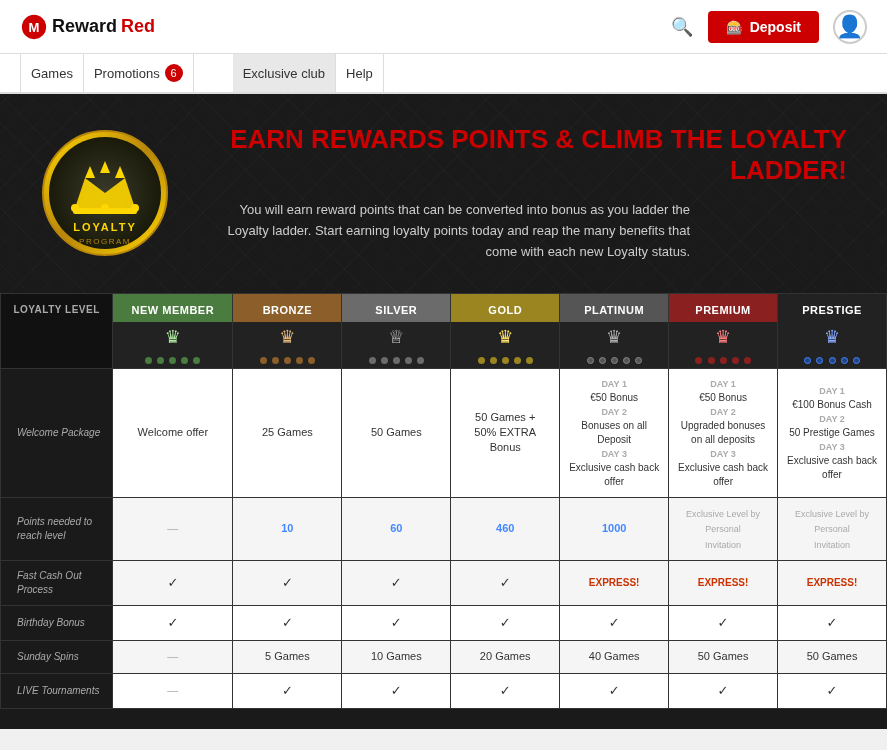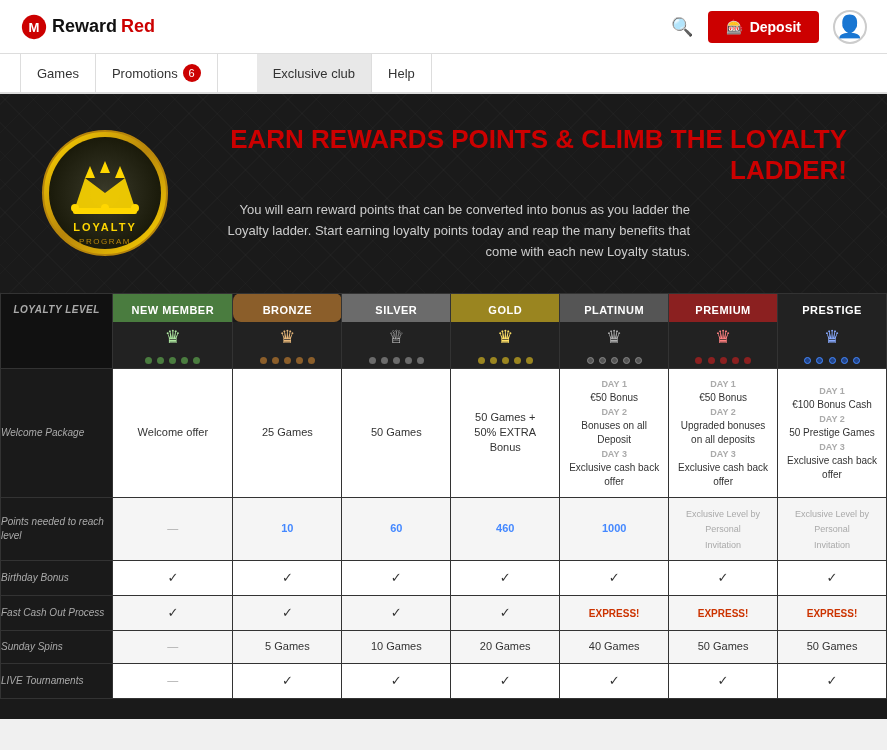--- a/index.html
+++ b/index.html
@@ -38,21 +38,21 @@
     .nav {
       background: #fff;
       display: flex;
       align-items: center;
       border-bottom: 2px solid #ddd;
       padding: 0 20px;
       height: 40px;
       gap: 0;
     }
     .nav-item {
-      padding: 10px 16px;
+      padding: 10px 10px;
       font-size: 13px;
       color: #333;
       cursor: pointer;
       text-decoration: none;
       border-right: 1px solid #ddd;
       height: 100%;
       display: flex;
       align-items: center;
     }
     .nav-item:first-child { border-left: 1px solid #ddd; }
@@ -143,23 +143,23 @@
     
     .tier-header-row th {
       padding: 10px 6px 6px;
       font-size: 11px;
       font-weight: bold;
       text-transform: uppercase;
       letter-spacing: 0.5px;
       color: #fff;
       border-bottom: none;
     }
-    .th-label { background: #111; font-style: italic; }
+    .th-label { background: #111; }
     .th-nm { background: #4a7c3f; }
-    .th-bronze { background: #8b5e2a; border-radius: 8px; }
+    .th-bronze { background: #8b5e2a; }
     .th-silver { background: #6b6b6b; }
     .th-gold { background: #9a8520; }
     .th-plat { background: #555; color: #ccc; }
     .th-prem { background: #8b2020; }
     .th-pres { background: #222; border-top: 2px solid #4488ff; }
     .th-pres { color: #fff; }
 
     
     .icon-row td {
       padding: 4px;
@@ -189,21 +189,21 @@
       color: #333;
       font-size: 11px;
       line-height: 1.4;
       padding: 8px 5px;
     }
     .data-row td.row-label {
       background: #1a1a1a;
       color: #aaa;
       font-size: 10px;
       text-align: left;
-      padding-left: 0;
+      padding-left: 16px;
       font-style: italic;
     }
     .data-row.alt td { background: #f5f5f5; }
     .data-row.alt td.row-label { background: #1a1a1a; font-style: italic; }
     .blue-text { color: #4488ff; font-weight: bold; }
     .check { color: #333; font-size: 13px; }
     .express { color: #cc3300; font-weight: bold; font-size: 10px; }
     .day-label { font-size: 9px; font-weight: bold; color: #aaa; }
     .day-detail { font-size: 10px; }
     .dash { color: #aaa; }
@@ -407,40 +407,40 @@
         <td><span class="dash">—</span></td>
         <td><span class="blue-text">10</span></td>
         <td><span class="blue-text">60</span></td>
         <td><span class="blue-text">460</span></td>
         <td><span class="blue-text">1000</span></td>
         <td><span class="invite-text">Exclusive Level by<br>Personal<br>Invitation</span></td>
         <td><span class="invite-text">Exclusive Level by<br>Personal<br>Invitation</span></td>
       </tr>
 
 
-      <tr class="data-row">
-        <td class="row-label">Birthday Bonus</td>
-        <td><span class="check">✓</span></td>
-        <td><span class="check">✓</span></td>
-        <td><span class="check">✓</span></td>
-        <td><span class="check">✓</span></td>
-        <td><span class="check">✓</span></td>
-        <td><span class="check">✓</span></td>
-        <td><span class="check">✓</span></td>
-      </tr>
-
       <tr class="data-row alt">
         <td class="row-label">Fast Cash Out Process</td>
         <td><span class="check">✓</span></td>
         <td><span class="check">✓</span></td>
         <td><span class="check">✓</span></td>
         <td><span class="check">✓</span></td>
         <td><span class="express">EXPRESS!</span></td>
         <td><span class="express">EXPRESS!</span></td>
         <td><span class="express">EXPRESS!</span></td>
+      </tr>
+
+      <tr class="data-row">
+        <td class="row-label">Birthday Bonus</td>
+        <td><span class="check">✓</span></td>
+        <td><span class="check">✓</span></td>
+        <td><span class="check">✓</span></td>
+        <td><span class="check">✓</span></td>
+        <td><span class="check">✓</span></td>
+        <td><span class="check">✓</span></td>
+        <td><span class="check">✓</span></td>
       </tr>
 
       <tr class="data-row alt">
         <td class="row-label">Sunday Spins</td>
         <td><span class="dash">—</span></td>
         <td>5 Games</td>
         <td>10 Games</td>
         <td>20 Games</td>
         <td>40 Games</td>
         <td>50 Games</td>

